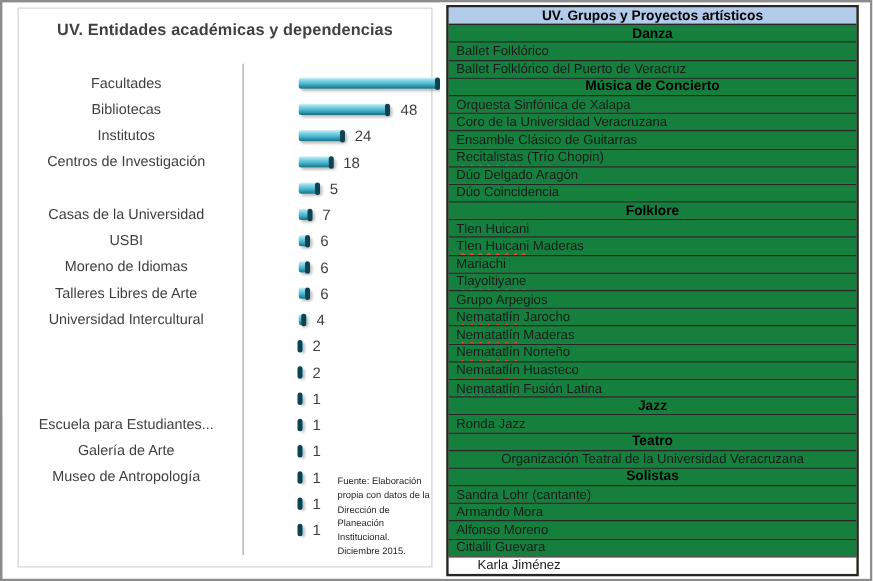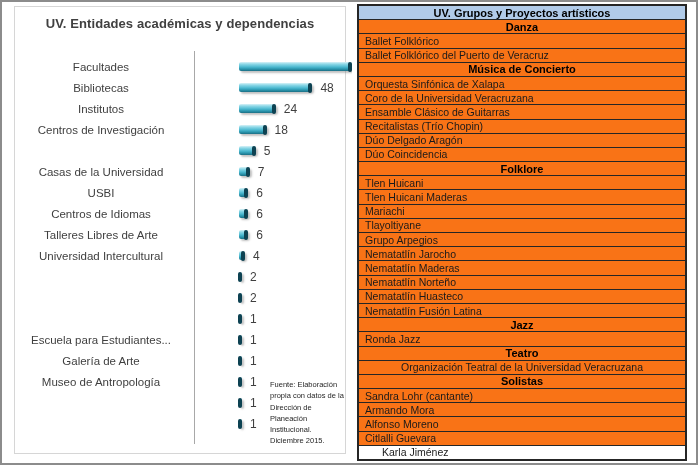--- a/index.html
+++ b/index.html
@@ -18,21 +18,21 @@
        box-shadow:2px 2px 2px rgba(120,120,120,0.45);}
   .bar::after{content:"";position:absolute;right:0;top:-0.5px;bottom:-0.5px;width:4px;background:#0d4252;border-radius:2px;}
   .bar-value{margin-left:8px;font-size:12px;color:#3f3f3f;}
   .axis-line{position:absolute;left:179px;top:44px;width:1px;height:393px;background:#a8a8a8;}
   .source-note{position:absolute;left:255px;top:372px;width:76px;font-size:7.5px;line-height:1.5;color:#262626;}
 
   
   .right-panel{position:absolute;left:350px;top:0;width:348px;height:461px;background:#fff;}
   .groups-table{position:absolute;left:5px;top:2px;width:330px;height:457px;display:flex;flex-direction:column;
                 border:2px solid #262626;box-sizing:border-box;background:#c6e2b4;}
-  .trow{flex:1 1 0;display:flex;align-items:center;font-size:10.5px;color:#1a1a1a;background:#f97316;min-height:0;}
+  .trow{flex:1 1 0;display:flex;align-items:center;font-size:10.5px;color:#1a1a1a;background:#15803d;min-height:0;}
   .trow + .trow{border-top:1px solid #262626;}
   .trow.header{background:#b1cbe9;justify-content:center;font-weight:bold;font-size:11px;color:#000;}
   .trow.section{justify-content:center;font-weight:bold;font-size:11px;color:#000;}
   .trow.item{padding-left:6px;}
   .trow.item-centered{justify-content:center;}
   .trow.white{background:#ffffff;padding-left:23px;}
   .spell{text-decoration:underline wavy #ff3b2f;text-decoration-thickness:1px;text-underline-offset:2px;text-decoration-skip-ink:none;}
 </style>
 </head>
 <body>
@@ -87,21 +87,21 @@
             </span>
           </div>
           <div class="chart-row">
             <span class="cat-label">USBI</span>
             <span class="bar-zone">
               <span class="bar" style="width: 9.18px;"></span>
               <span class="bar-value">6</span>
             </span>
           </div>
           <div class="chart-row">
-            <span class="cat-label">Centros de Idiomas</span>
+            <span class="cat-label">Moreno de Idiomas</span>
             <span class="bar-zone">
               <span class="bar" style="width: 9.18px;"></span>
               <span class="bar-value">6</span>
             </span>
           </div>
           <div class="chart-row">
             <span class="cat-label">Talleres Libres de Arte</span>
             <span class="bar-zone">
               <span class="bar" style="width: 9.18px;"></span>
               <span class="bar-value">6</span>

